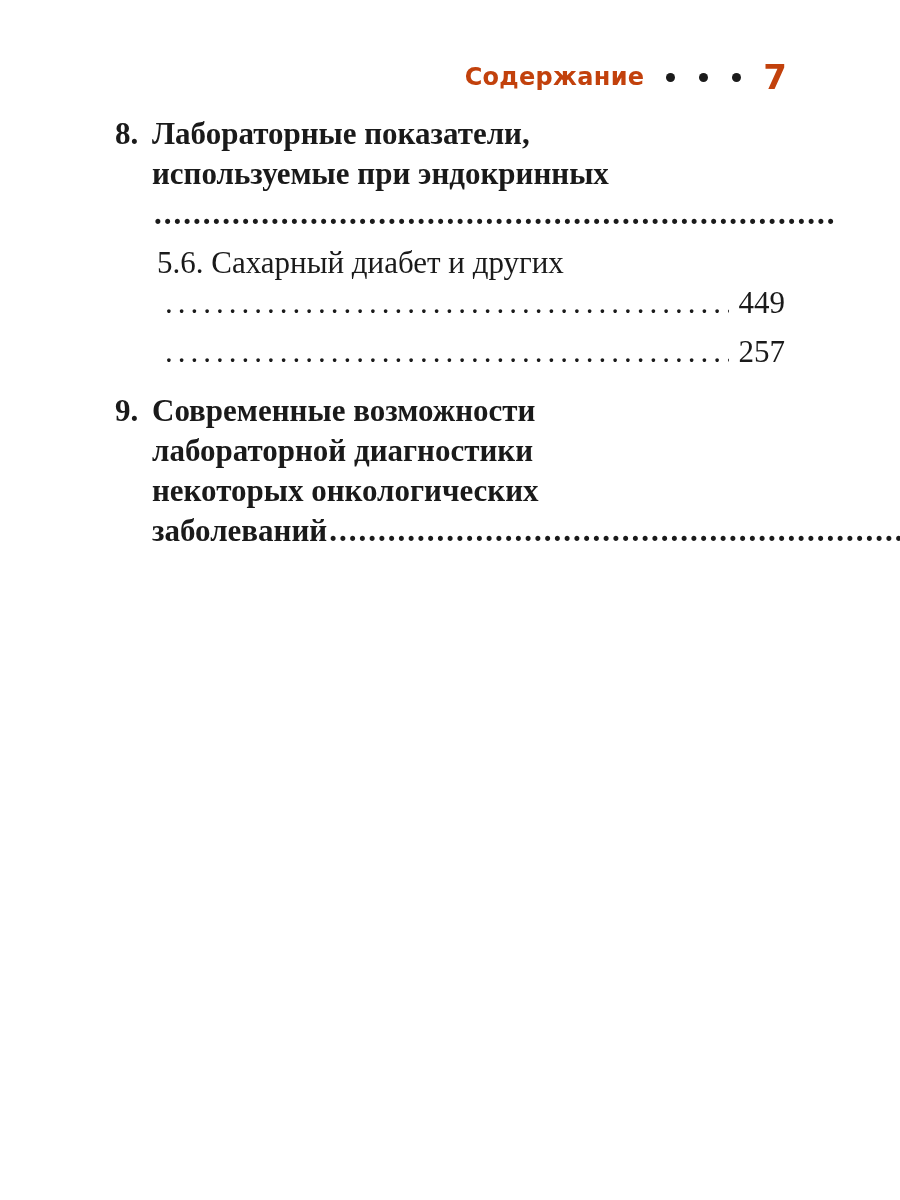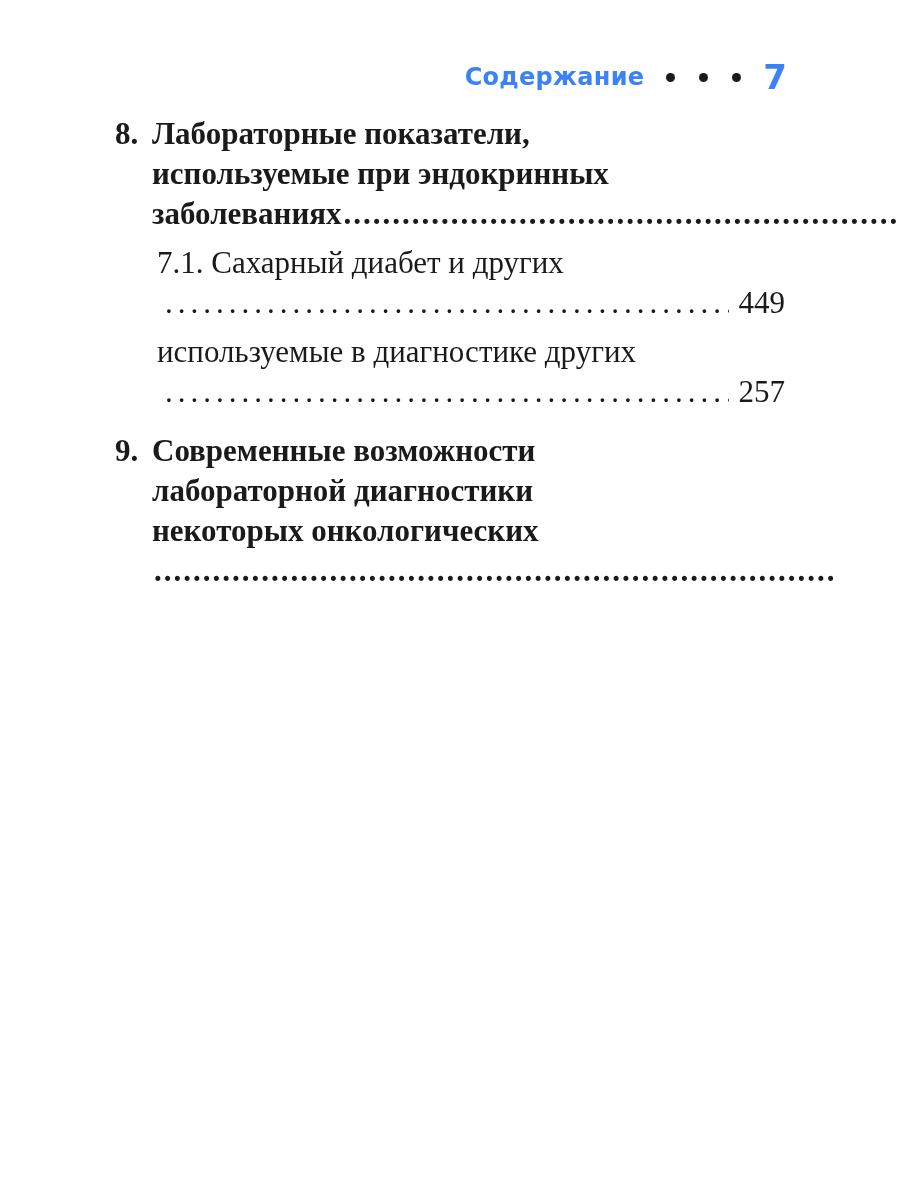--- a/index.html
+++ b/index.html
@@ -18,21 +18,21 @@
 
   
   .header {
     position: absolute;
     top: 60px;
     right: 113px;
     display: flex;
     align-items: center;
     font-family: "DejaVu Sans", sans-serif;
     font-weight: bold;
-    color: #3b82f6;
+    color: #c2410c;
   }
   .header-title {
     font-size: 24px;
     letter-spacing: 0.3px;
   }
   .header-dots {
     display: flex;
     align-items: center;
     margin-left: 22px;
     margin-right: 22px;
@@ -106,53 +106,52 @@
   </div>
 
   <div class="toc">
 
     <div class="entry level1 bold">
       <span class="num">8.</span>
       <div class="body">
         <div class="line">Лабораторные показатели,</div>
         <div class="line">используемые при эндокринных</div>
         <div class="lastline">
-          <span class="txt">заболеваниях</span>
           <span class="leader">......................................................................</span>
 
         </div>
       </div>
     </div>
 
     <div class="entry level2">
       <div class="line">
-        <span class="num">7.1.</span>
+        <span class="num">5.6.</span>
         <span>Сахарный диабет и других</span>
       </div>
       <div class="lastline">
         <span class="leader">......................................................................</span>
         <span class="pg">449</span>
       </div>
     </div>
 
     <div class="entry level2">
-      <div class="line">используемые в диагностике других</div>
       <div class="lastline">
         <span class="leader">......................................................................</span>
         <span class="pg">257</span>
       </div>
     </div>
 
     <div class="entry level1 bold gap-above">
       <span class="num">9.</span>
       <div class="body">
         <div class="line">Современные возможности</div>
         <div class="line">лабораторной диагностики</div>
         <div class="line">некоторых онкологических</div>
         <div class="lastline">
+          <span class="txt">заболеваний</span>
           <span class="leader">......................................................................</span>
 
         </div>
       </div>
     </div>
 
   </div>
 </div>
 
 </body></html>

